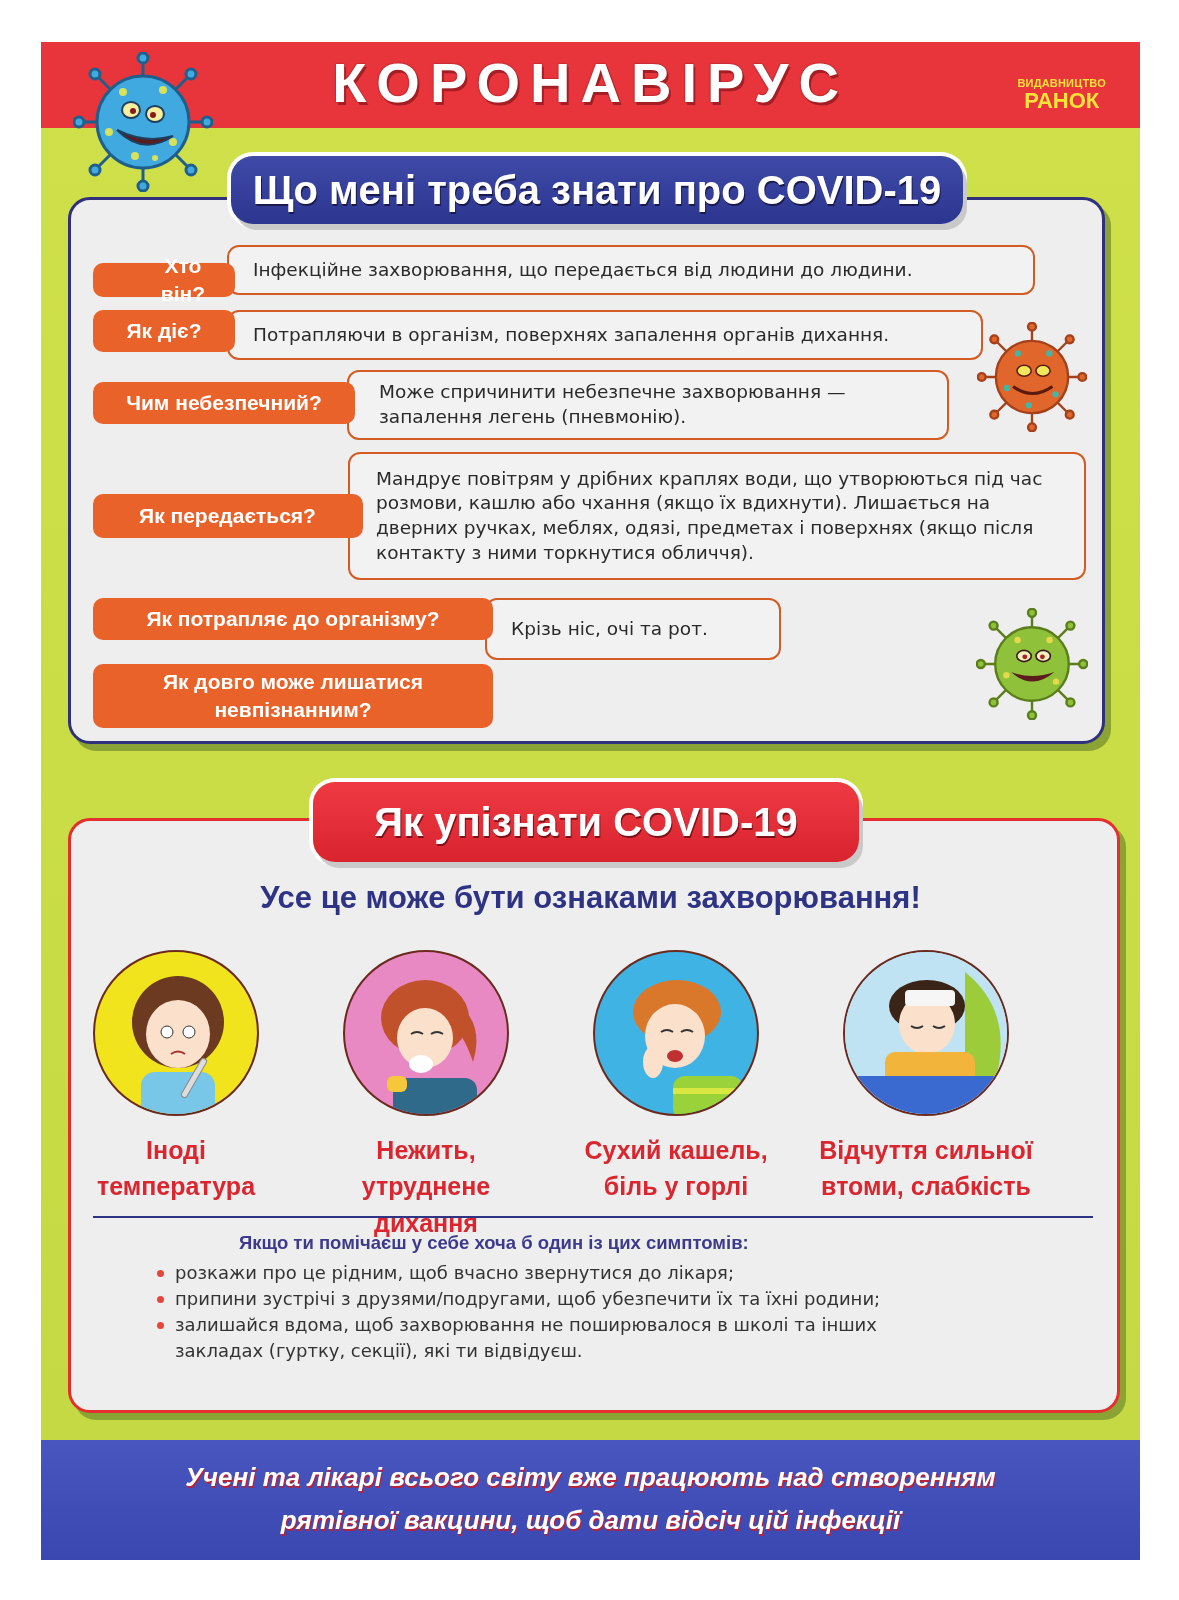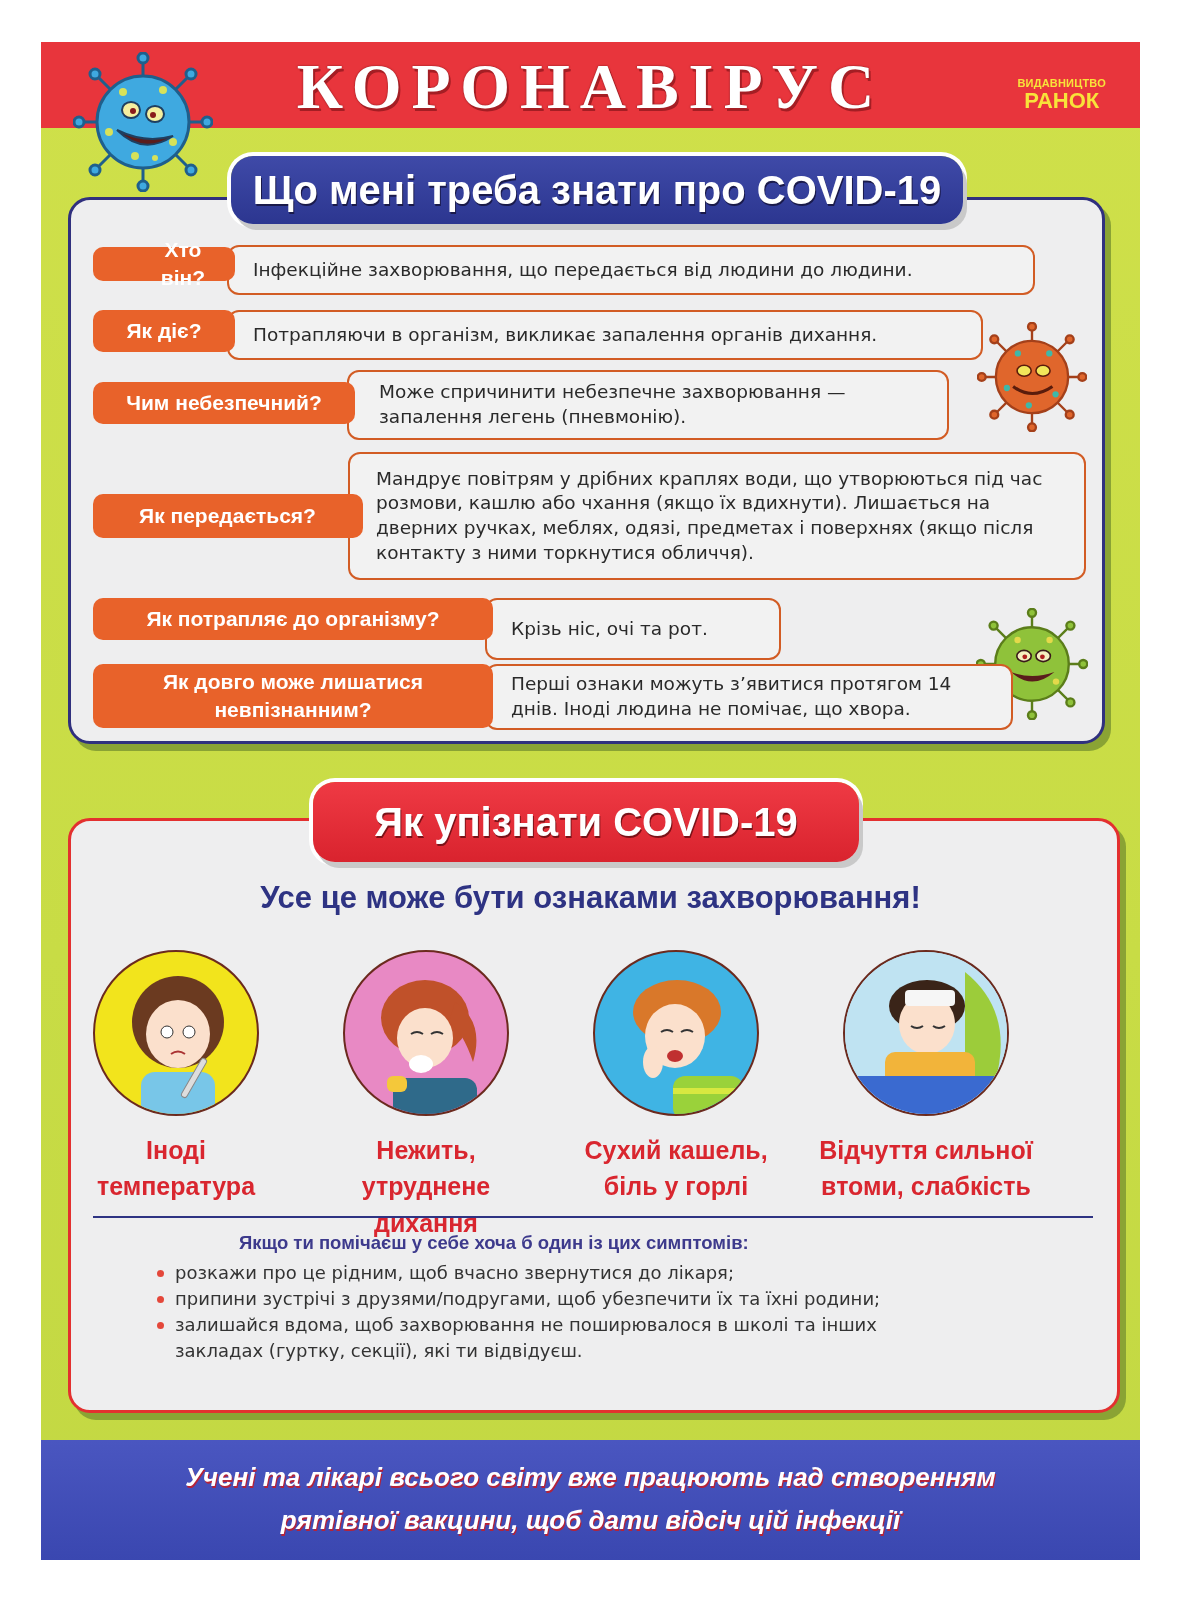--- a/index.html
+++ b/index.html
@@ -10,22 +10,22 @@
     position: absolute; left: 41px; top: 42px; width: 1099px; height: 1518px;
     background: linear-gradient(180deg, #cfe04a 0%, #c8dc45 60%, #c3d843 100%);
     overflow: hidden;
   }
   .top-band {
     position: absolute; left: 0; top: 0; width: 100%; height: 86px;
     background: #e8353c;
   }
   .main-title {
     position: absolute; left: 0; right: 0; top: 8px; text-align: center;
-    font-family: Liberation Serif, serif; font-weight: bold;
-    font-size: 64px; letter-spacing: 10px; color: #ffffff;
+    font-family: Liberation Sans, sans-serif; font-weight: bold;
+    font-size: 56px; letter-spacing: 10px; color: #ffffff;
     text-shadow: 2px 3px 0 #a41e24, 0 0 2px #7a1519;
   }
   .publisher {
     position: absolute; right: 34px; top: 36px; text-align: center; color: #f8e33a;
     font-family: "Liberation Sans", sans-serif; font-weight: bold; line-height: 1;
   }
   .publisher .small { font-size: 11px; letter-spacing: 0.2px; display: block; }
   .publisher .big { font-size: 22px; display: block; margin-top: 1px; }
 
   .virus { position: absolute; }
@@ -136,37 +136,36 @@
     <ellipse cx="58" cy="58" rx="9" ry="8" fill="#f5efa0" stroke="#1f3f60" stroke-width="2"></ellipse>
     <ellipse cx="82" cy="62" rx="9" ry="8" fill="#f5efa0" stroke="#1f3f60" stroke-width="2"></ellipse>
     <circle cx="60" cy="59" r="3" fill="#8a1b1b"></circle>
       <circle cx="80" cy="63" r="3" fill="#8a1b1b"></circle>
     <path d="M44 78 Q70 104 100 84 Q72 92 44 78 Z" fill="#5a1c1c" stroke="#1f3f60" stroke-width="2"></path>
   </svg>
 
   <div class="panel blue" style="left:27px;top:155px;width:1037px;height:547px;"></div>
   <div class="pill-title blue" style="left:190px;top:114px;width:732px;height:68px;line-height:68px;font-size:40px;">Що мені треба знати про COVID-19</div>
 
-  <div class="q" style="left:52px;top:205px;width:142px;height:34px;padding-left:48px;">Хто він?</div>
+  <div class="q" style="left:52px;top:221px;width:142px;height:34px;padding-left:48px;">Хто він?</div>
   <div class="a" style="left:186px;top:203px;width:808px;height:50px;">Інфекційне захворювання, що передається від людини до людини.</div>
 
   <div class="q" style="left:52px;top:268px;width:142px;height:42px;">Як діє?</div>
-  <div class="a" style="left:186px;top:268px;width:756px;height:50px;">Потрапляючи в організм, викликає запалення органів дихання.</div>
+  <div class="a" style="left:186px;top:268px;width:756px;height:50px;">Потрапляючи в організм, поверхнях запалення органів дихання.</div>
 
   <div class="q" style="left:52px;top:340px;width:262px;height:42px;">Чим небезпечний?</div>
   <div class="a" style="left:306px;top:328px;width:602px;height:70px;padding-left:30px;">Може спричинити небезпечне захворювання — запалення легень (пневмонію).</div>
 
   <div class="q" style="left:52px;top:452px;width:270px;height:44px;padding-left:9px;">Як передається?</div>
   <div class="a" style="left:307px;top:410px;width:738px;height:128px;padding-left:26px;">Мандрує повітрям у дрібних краплях води, що утворюються під час розмови, кашлю або чхання (якщо їх вдихнути). Лишається на дверних ручках, меблях, одязі, предметах і поверхнях (якщо після контакту з ними торкнутися обличчя).</div>
 
   <div class="q" style="left:52px;top:556px;width:400px;height:42px;">Як потрапляє до організму?</div>
   <div class="a" style="left:444px;top:556px;width:296px;height:62px;">Крізь ніс, очі та рот.</div>
 
   <div class="q" style="left:52px;top:622px;width:400px;height:64px;">Як довго може лишатися невпізнанним?</div>
-  <div class="a" style="left:444px;top:622px;width:528px;height:66px;">Перші ознаки можуть з’явитися протягом 14 днів. Іноді людина не помічає, що хвора.</div>
 
   <svg class="virus" style="left:936px;top:280px;" width="110" height="110" viewBox="0 0 140 140">
     <g stroke="#a4401a" stroke-width="3" fill="#e0662c">
       <line x1="70" y1="70" x2="70" y2="6"></line>
         <line x1="70" y1="70" x2="118" y2="22"></line>
         <line x1="70" y1="70" x2="134" y2="70"></line>
       <line x1="70" y1="70" x2="118" y2="118"></line>
         <line x1="70" y1="70" x2="70" y2="134"></line>
         <line x1="70" y1="70" x2="22" y2="118"></line>
       <line x1="70" y1="70" x2="6" y2="70"></line>

